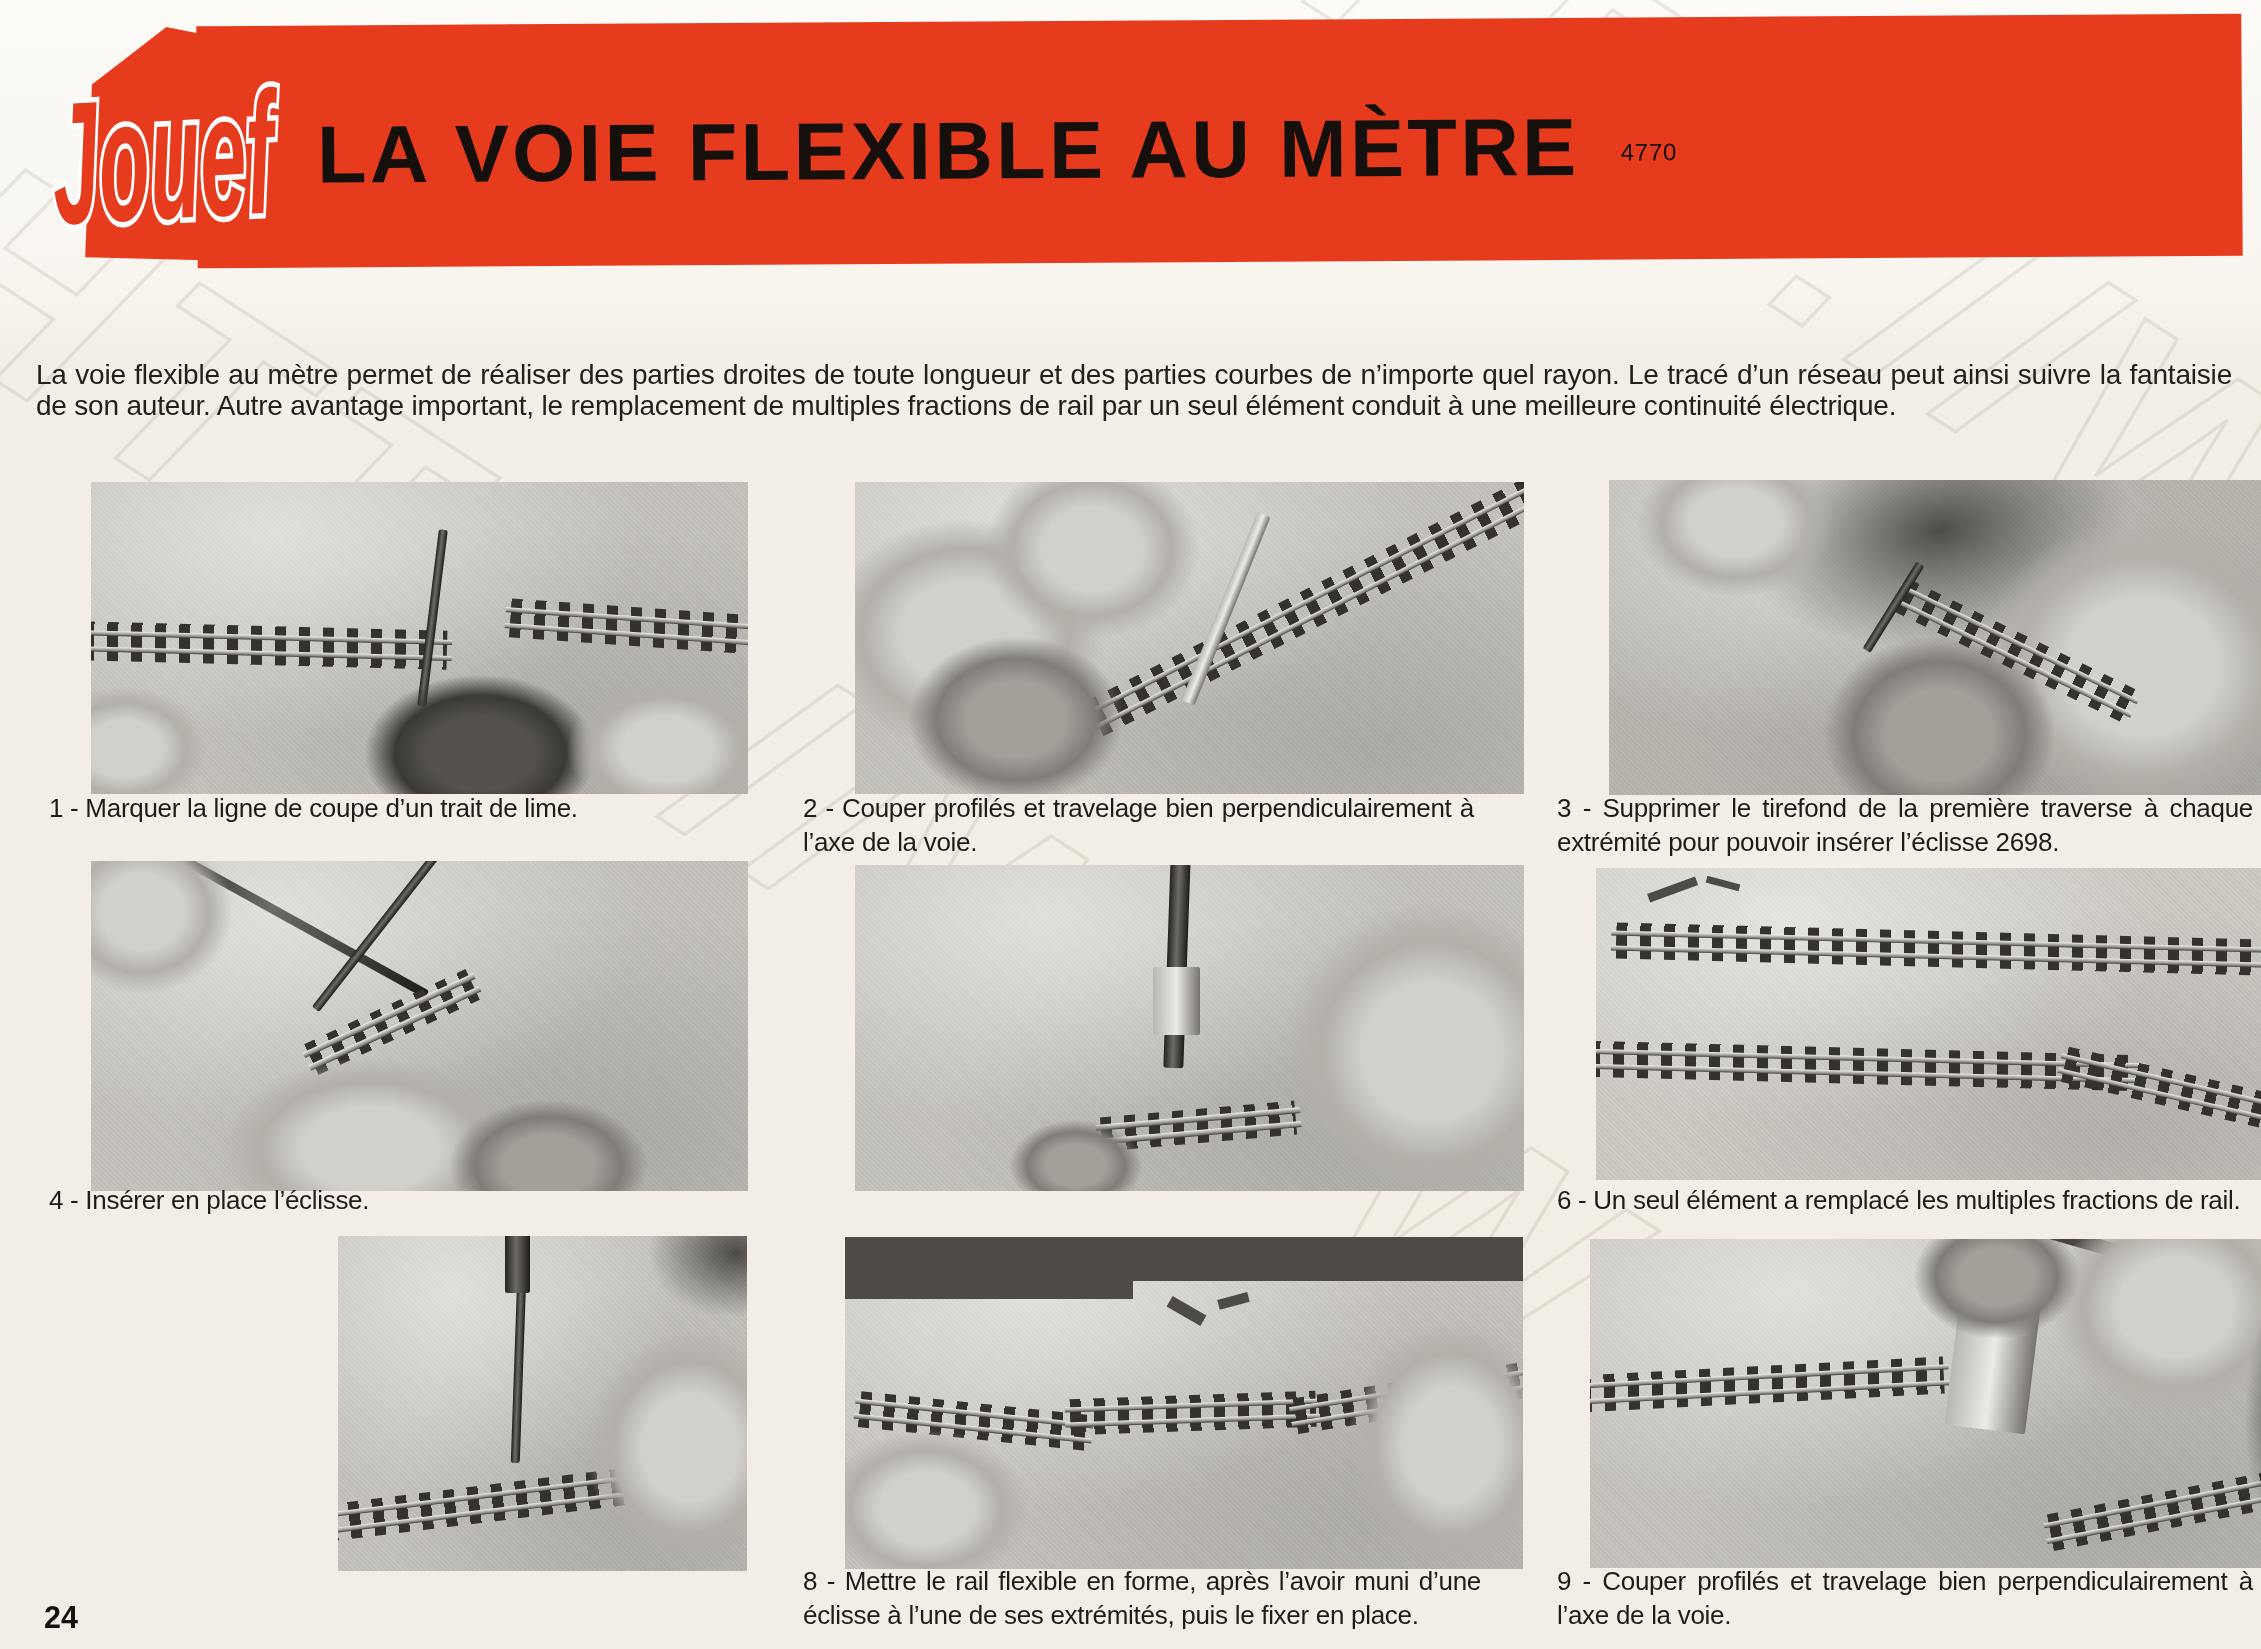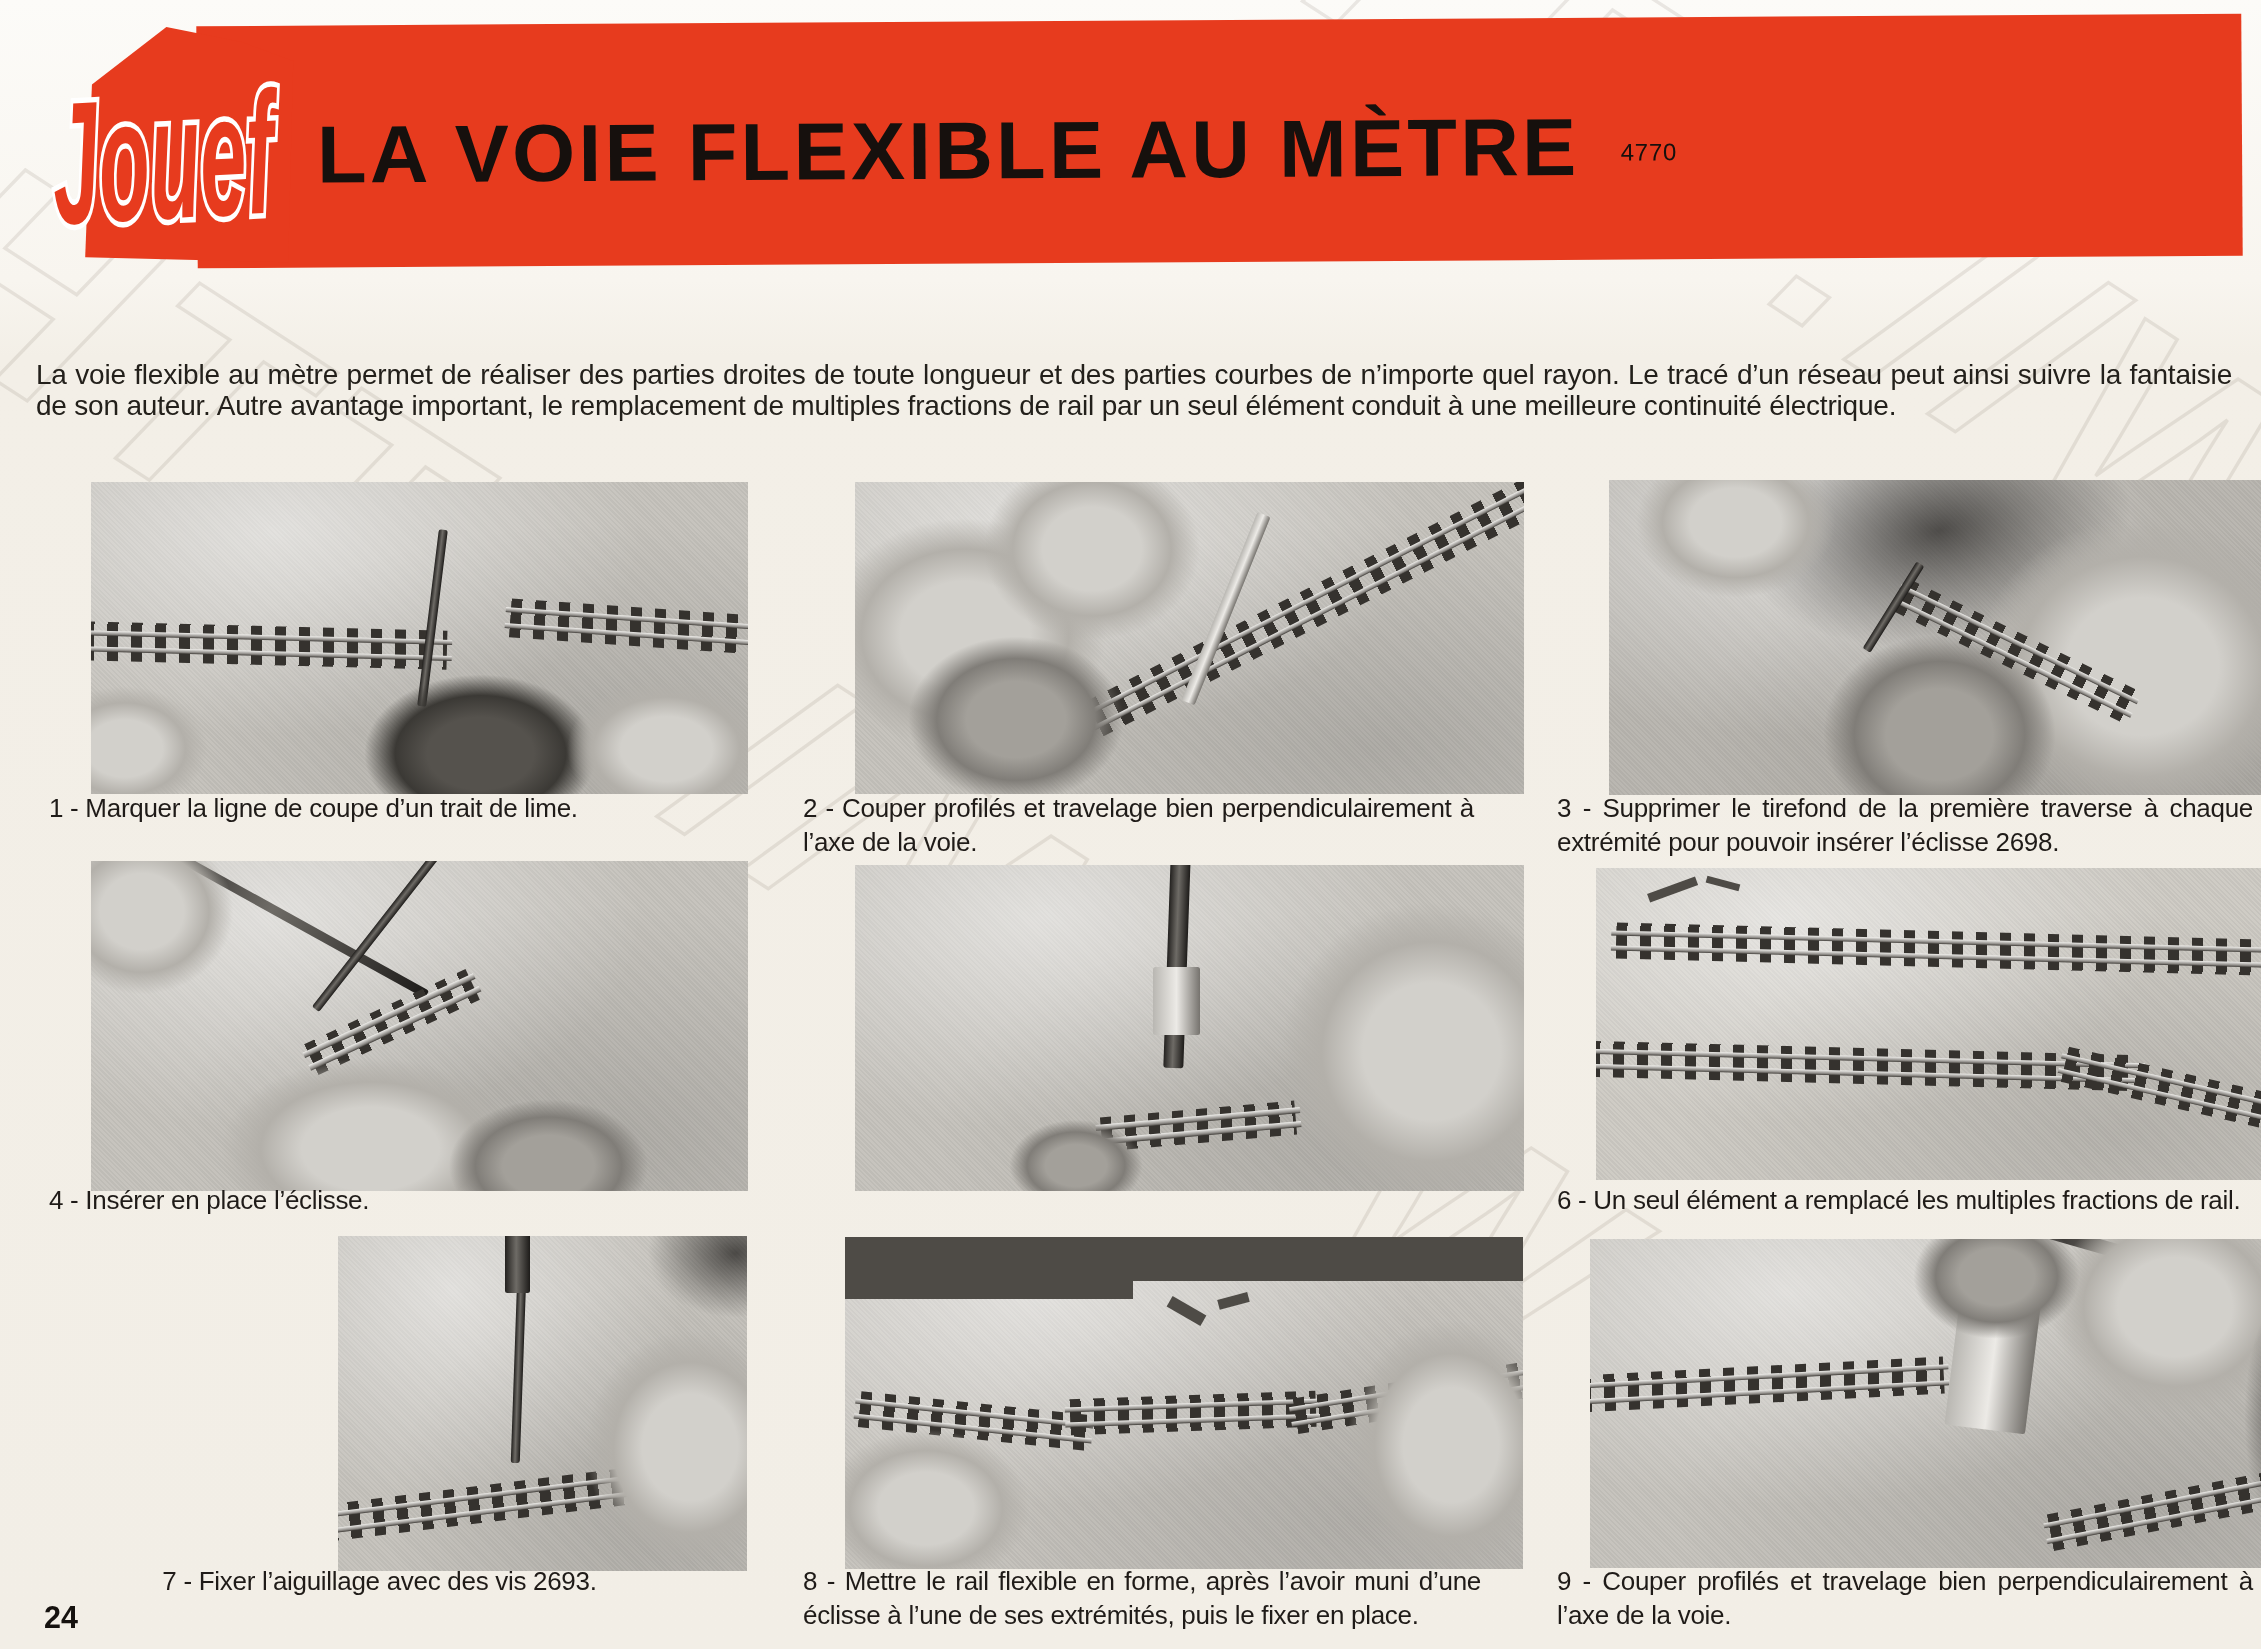--- a/index.html
+++ b/index.html
@@ -187,19 +187,18 @@
   <figure class="ph p9">
     <i class="track" style="left:-10.2px;top:127px;width:364px;height:37px;transform:rotate(-3deg)"></i>
     <i class="tool metal" style="left:364px;top:30.5px;width:81px;height:161px;transform:rotate(7deg)"></i>
     <i class="tool" style="left:441px;top:6.8px;width:178px;height:13.6px;transform:rotate(16deg)"></i>
     <i class="hand" style="left:458px;top:-42px;width:254px;height:220px"></i>
     <i class="hand mid" style="left:322px;top:-25.4px;width:169px;height:127px"></i>
     <i class="track" style="left:458px;top:251px;width:254px;height:37px;transform:rotate(-11deg)"></i>
     <i class="shade" style="left:652px;top:51px;width:93px;height:254px"></i>
   </figure>
 
-  <p class="cap c7 one">7 - Fixer l’aiguillage avec des vis 2693.</p>
   <p class="cap c8 j">8 - Mettre le rail flexible en forme, après l’avoir muni d’une éclisse à l’une de ses extrémités, puis le fixer en place.</p>
   <p class="cap c9 j">9 - Couper profilés et travelage bien perpendiculairement à l’axe de la voie.</p>
 
   <div class="pagenum">24</div>
 </div>
 
 
 </body></html>

